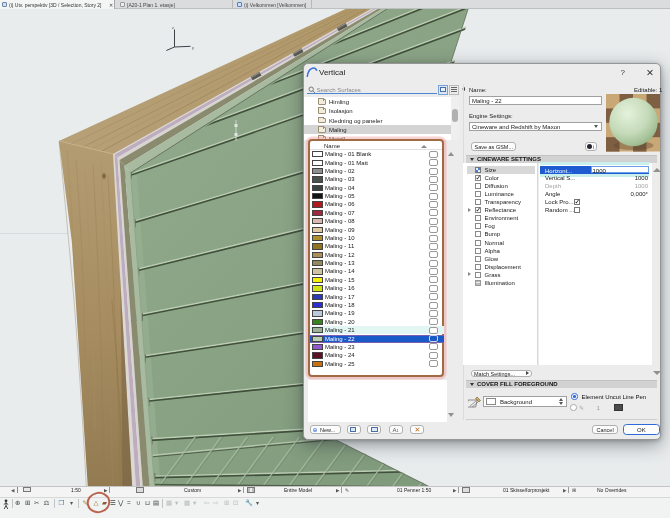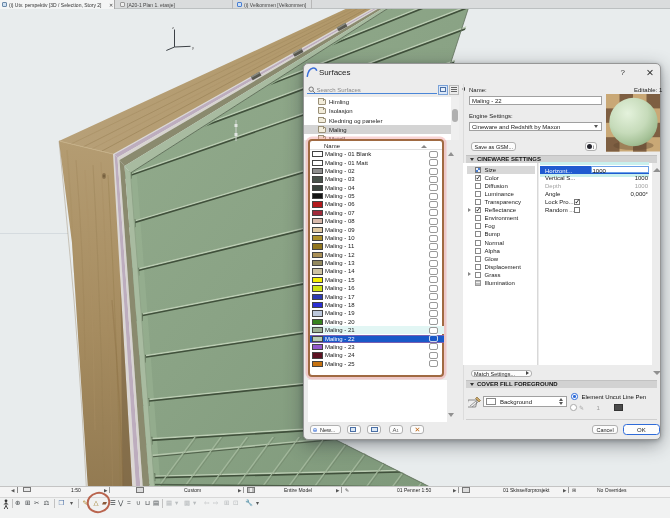--- a/index.html
+++ b/index.html
@@ -186,21 +186,21 @@
  <div class="abs" style="left:232px;top:0;width:1px;height:9px;background:#b8b8b8;"></div>
  <div class="abs" style="left:236.5px;top:1.5px;width:5px;height:5.5px;background:#cfe0f0;border:1px solid #4a7fd4;border-radius:1px;"></div>
  <div class="abs t5" style="left:244px;top:2px;color:#444;">(i) Velkommen [Velkommen]</div>
  <div class="abs" style="left:311px;top:0;width:1px;height:9px;background:#b8b8b8;"></div>
 </div>
 
 <div class="abs" style="left:302.5px;top:63px;width:358.5px;height:376.5px;background:#ececec;border:1px solid #969696;border-radius:5px;box-shadow:0 5px 18px rgba(40,45,50,0.45),0 1px 4px rgba(40,45,50,0.3);"></div>
 <svg class="abs" style="left:306px;top:66px" width="12" height="12" viewBox="0 0 12 12">
       <path d="M1.2,10.8 Q2.2,3.2 6.5,2.2 Q9.6,1.6 10.8,4.8" fill="none" stroke="#3a6fd8" stroke-width="1.5"></path>
     </svg>
-<div class="abs" style="left:319px;top:67.5px;font-size:8px;color:#222;">Surfaces</div>
+<div class="abs" style="left:319px;top:67.5px;font-size:8px;color:#222;">Vertical</div>
 <div class="abs" style="left:620.5px;top:68px;font-size:8px;color:#333;">?</div>
 <div class="abs" style="left:646px;top:66.5px;font-size:9.5px;color:#333;">✕</div>
 
 <svg class="abs" style="left:307.5px;top:85.5px" width="8" height="8" viewBox="0 0 8 8">
       <circle cx="3.2" cy="3.2" r="2.2" fill="none" stroke="#777" stroke-width="1"></circle>
       <line x1="4.9" y1="4.9" x2="7" y2="7" stroke="#777" stroke-width="1"></line>
     </svg>
 <div class="abs t6" style="left:316.5px;top:87px;color:#8a8a8a;">Search Surfaces</div>
 <div class="abs" style="left:307px;top:93.4px;width:130px;height:1px;background:#4a86d8;"></div>
 <div class="abs" style="left:437.5px;top:84.5px;width:10.5px;height:10px;background:#dbe7f7;border:1px solid #7aa2d8;"></div>

